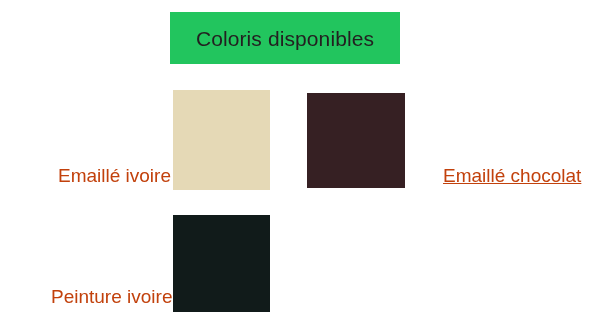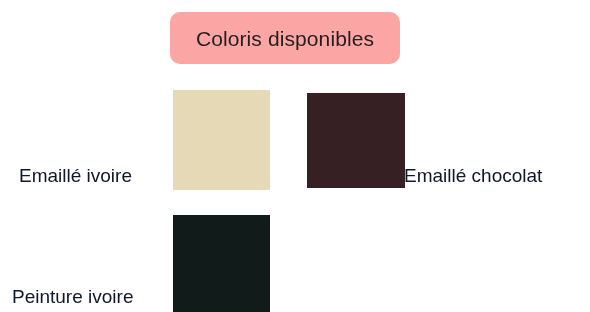--- a/index.html
+++ b/index.html
@@ -61,43 +61,45 @@
     top: 215px;
     width: 97px;
     height: 100px;
   }
 
   
   .swatch-label {
     position: absolute;
     font-size: 19px;
     line-height: 1;
-    color: #0f172a;
+    color: #c2410c;
     font-family: "Liberation Sans", sans-serif;
     white-space: nowrap;
+    margin-left: 39px;
   }
   .label-ivory {
     left: 19px;
     top: 166px;
   }
   .label-chocolate {
     left: 404px;
     top: 166px;
+    text-decoration: underline;
   }
   .label-black {
     left: 12px;
     top: 287px;
   }
 </style>
 </head>
 <body>
 
 <div id="canvas" style="background: rgb(255, 255, 255);">
 
-  <div class="header-box" style="background: #fca5a5; border-radius: 10px;">
+  <div class="header-box" style="background: #22c55e;">
     <span class="header-title" style="color: rgb(35, 31, 32);">Coloris disponibles</span>
   </div>
 
   <div class="swatch swatch-ivory" style="background: rgb(229, 217, 182);"></div>
   <span class="swatch-label label-ivory">Emaillé ivoire</span>
 
   <div class="swatch swatch-chocolate" style="background: rgb(54, 32, 35);"></div>
   <span class="swatch-label label-chocolate">Emaillé chocolat</span>
 
   <div class="swatch swatch-black" style="background: rgb(17, 27, 26);"></div>

